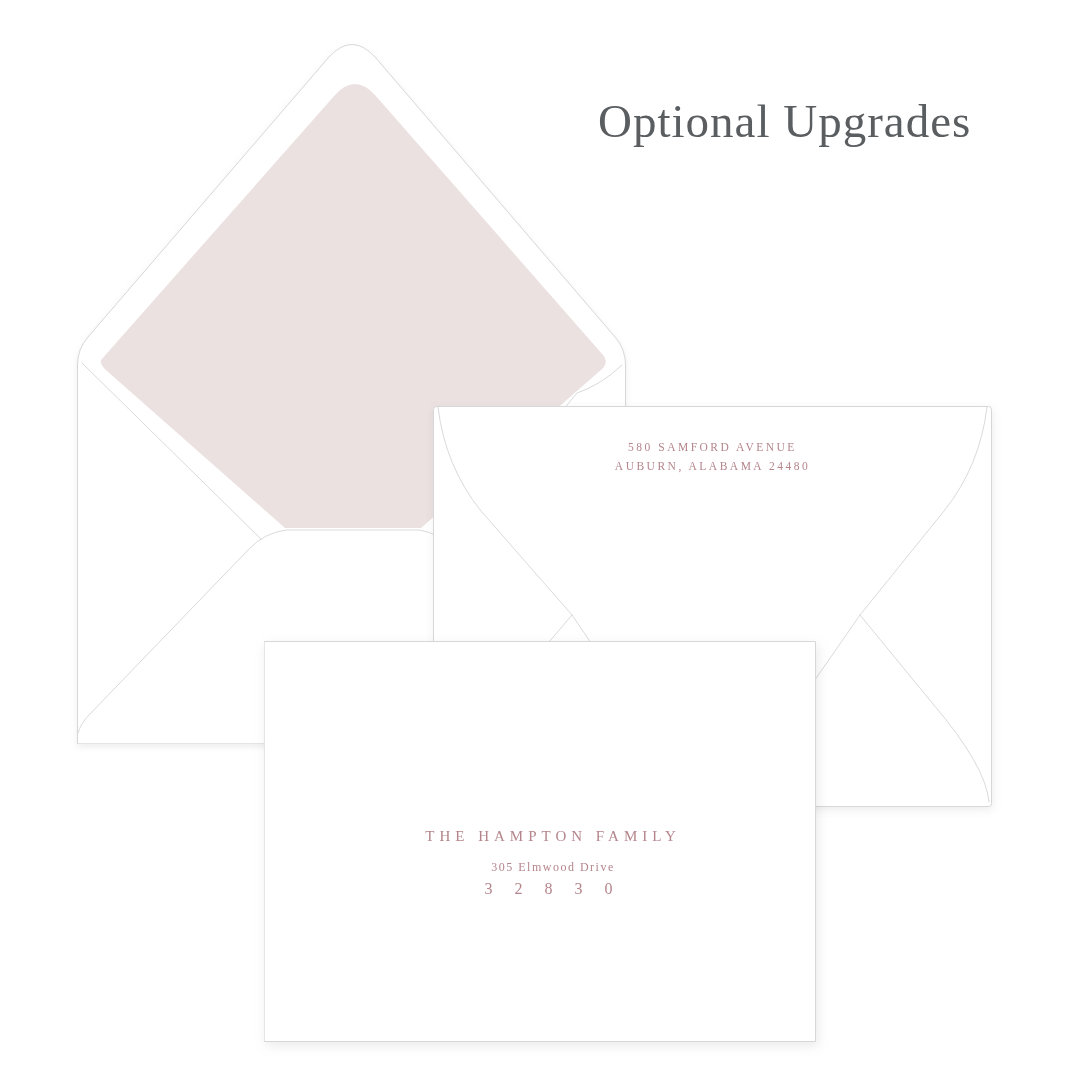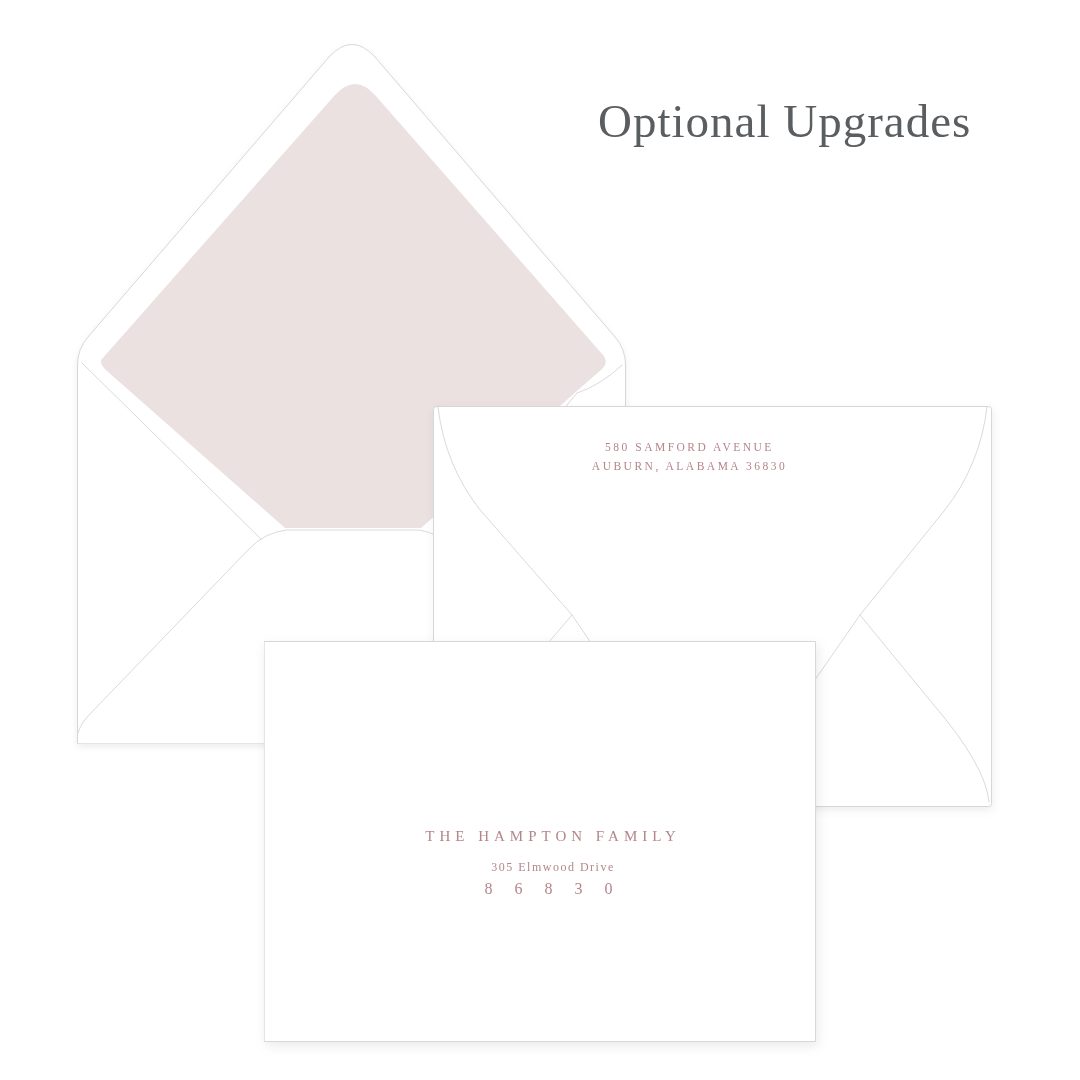--- a/index.html
+++ b/index.html
@@ -19,21 +19,21 @@
   .env-back{left:433px;top:406px;filter:drop-shadow(1px 3px 4px rgba(80,80,80,.10));}
   .env-front{left:264px;top:641px;filter:drop-shadow(2px 4px 6px rgba(80,80,80,.12));}
   .page-title{
     position:absolute;left:598px;top:96px;
     font-size:47px;line-height:1.1;
     letter-spacing:1px;
     color:#5a5e61;
     white-space:nowrap;
   }
   .return-address{
-    position:absolute;left:410px;top:438px;width:559px;
+    position:absolute;left:433px;top:438px;width:559px;
     text-align:center;
     color:#b4858b;
     font-size:11.5px;
     letter-spacing:2.5px;
     line-height:19px;
     white-space:nowrap;
   }
   .recipient{
     position:absolute;left:264px;top:826px;width:578px;
     text-align:center;
@@ -70,25 +70,25 @@
 
   <svg class="env env-back" width="559" height="401" viewBox="0 0 559 401" aria-hidden="true">
     <rect class="paper" x="0.5" y="0.5" width="558" height="400" rx="3"></rect>
     <path class="foldline" d="M 5,1 Q 12,60 48,105 L 139,209 L 268,399"></path>
     <path class="foldline" d="M 554,1 Q 547,60 511,105 L 427,209 L 295,399"></path>
     <path class="foldline" d="M 139,209 L 40,325 Q 6,362 4,398"></path>
     <path class="foldline" d="M 427,209 L 500,298 Q 553,360 556,396"></path>
   </svg>
   <div class="return-address">
     <div>580 SAMFORD AVENUE</div>
-    <div>AUBURN, ALABAMA 36830</div>
+    <div>AUBURN, ALABAMA 24480</div>
   </div>
 
   <svg class="env env-front" width="552" height="401" viewBox="0 0 552 401" aria-hidden="true">
     <rect class="paper" x="0.5" y="0.5" width="551" height="400"></rect>
   </svg>
   <div class="recipient">
     <div class="r-name">THE HAMPTON FAMILY</div>
     <div class="r-line">305 Elmwood Drive</div>
-    <div class="r-line r-zip">8 6 8 3 0</div>
+    <div class="r-line r-zip">3 2 8 3 0</div>
   </div>
 
 </div>
 
 </body></html>

